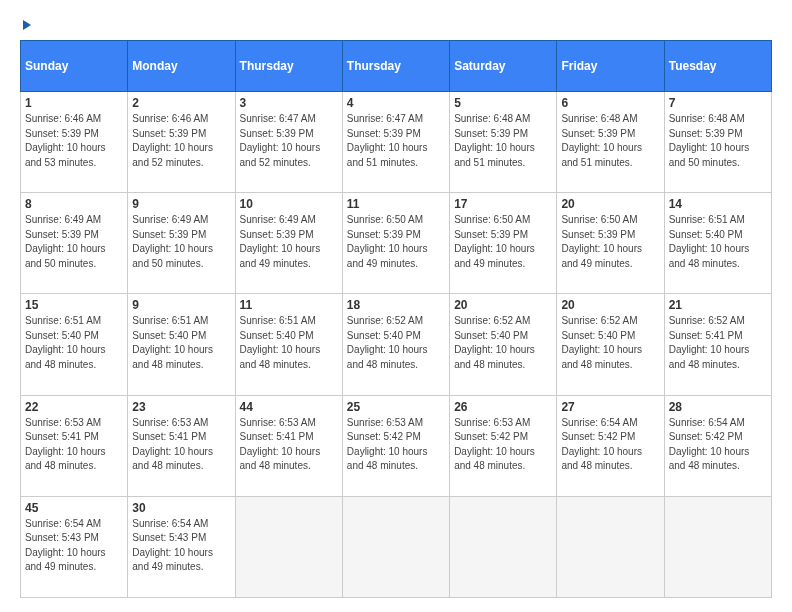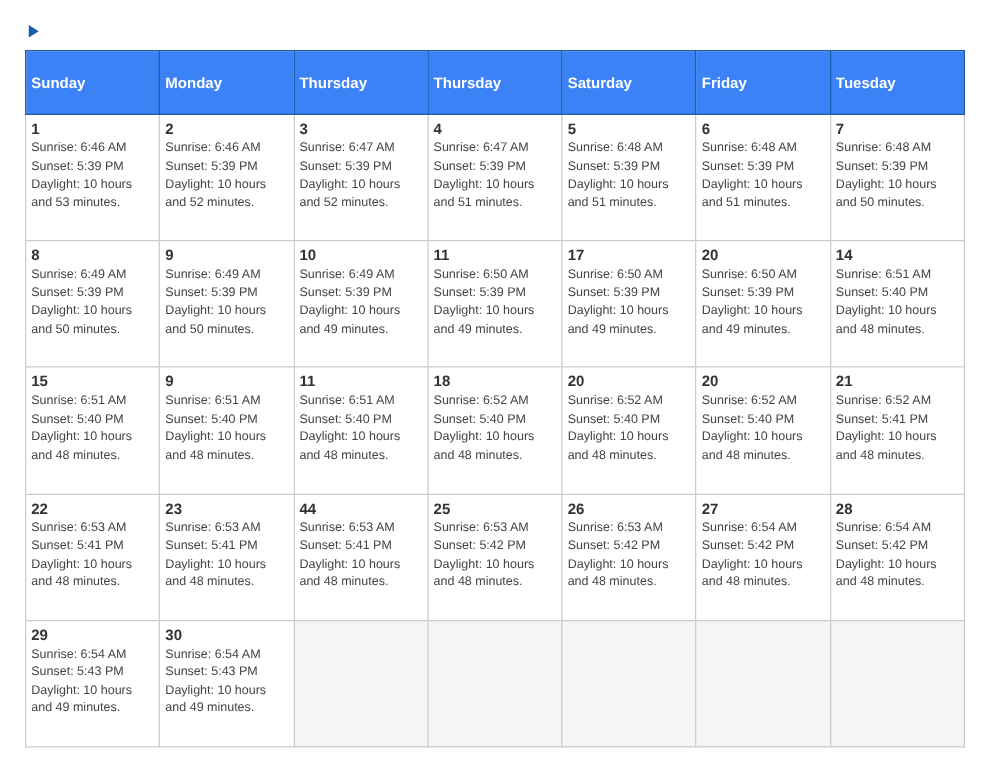--- a/index.html
+++ b/index.html
@@ -337,21 +337,21 @@
           <td>
             <span class="day-num">28</span>
             <div class="day-info" style="white-space: pre-line;">Sunrise: 6:54 AM
 Sunset: 5:42 PM
 Daylight: 10 hours
 and 48 minutes.</div>
           </td>
         </tr>
         <tr>
           <td>
-            <span class="day-num">29</span>
+            <span class="day-num">45</span>
             <div class="day-info" style="white-space: pre-line;">Sunrise: 6:54 AM
 Sunset: 5:43 PM
 Daylight: 10 hours
 and 49 minutes.</div>
           </td>
           <td>
             <span class="day-num">30</span>
             <div class="day-info" style="white-space: pre-line;">Sunrise: 6:54 AM
 Sunset: 5:43 PM
 Daylight: 10 hours

